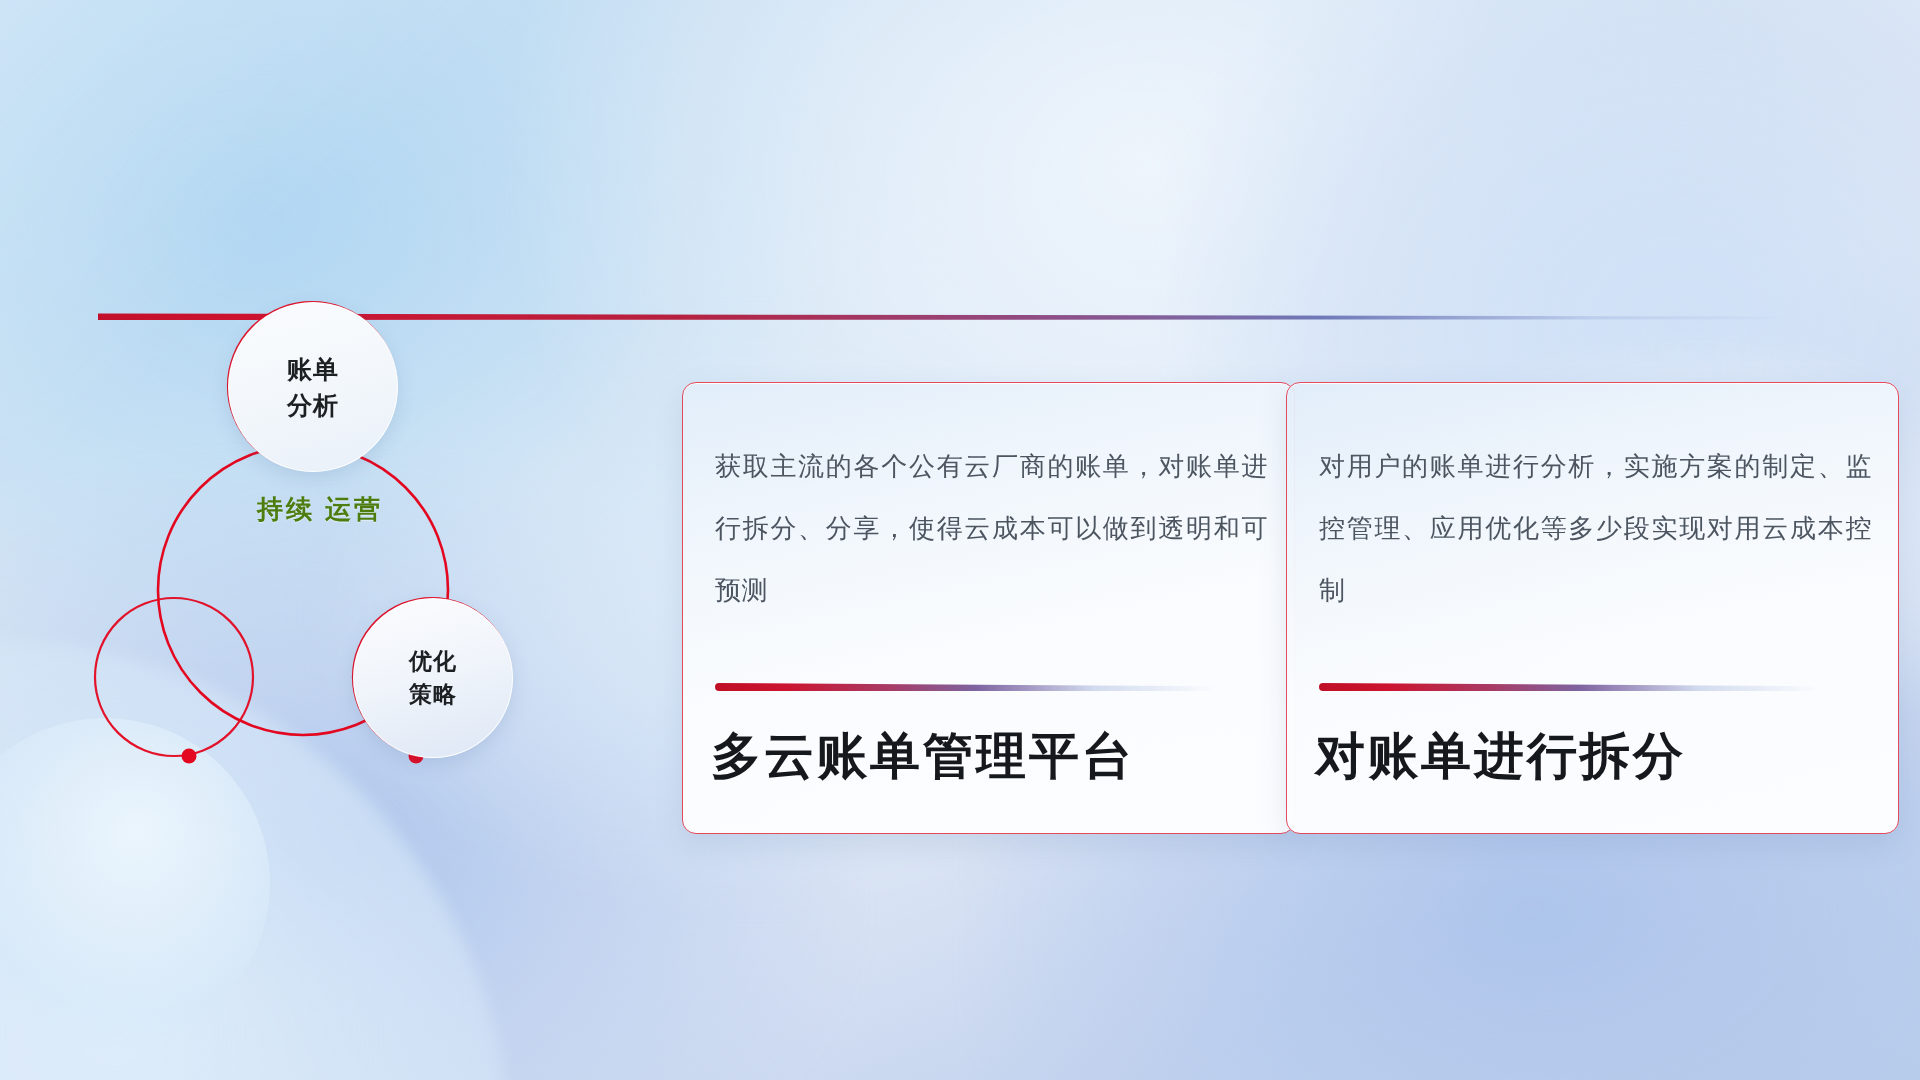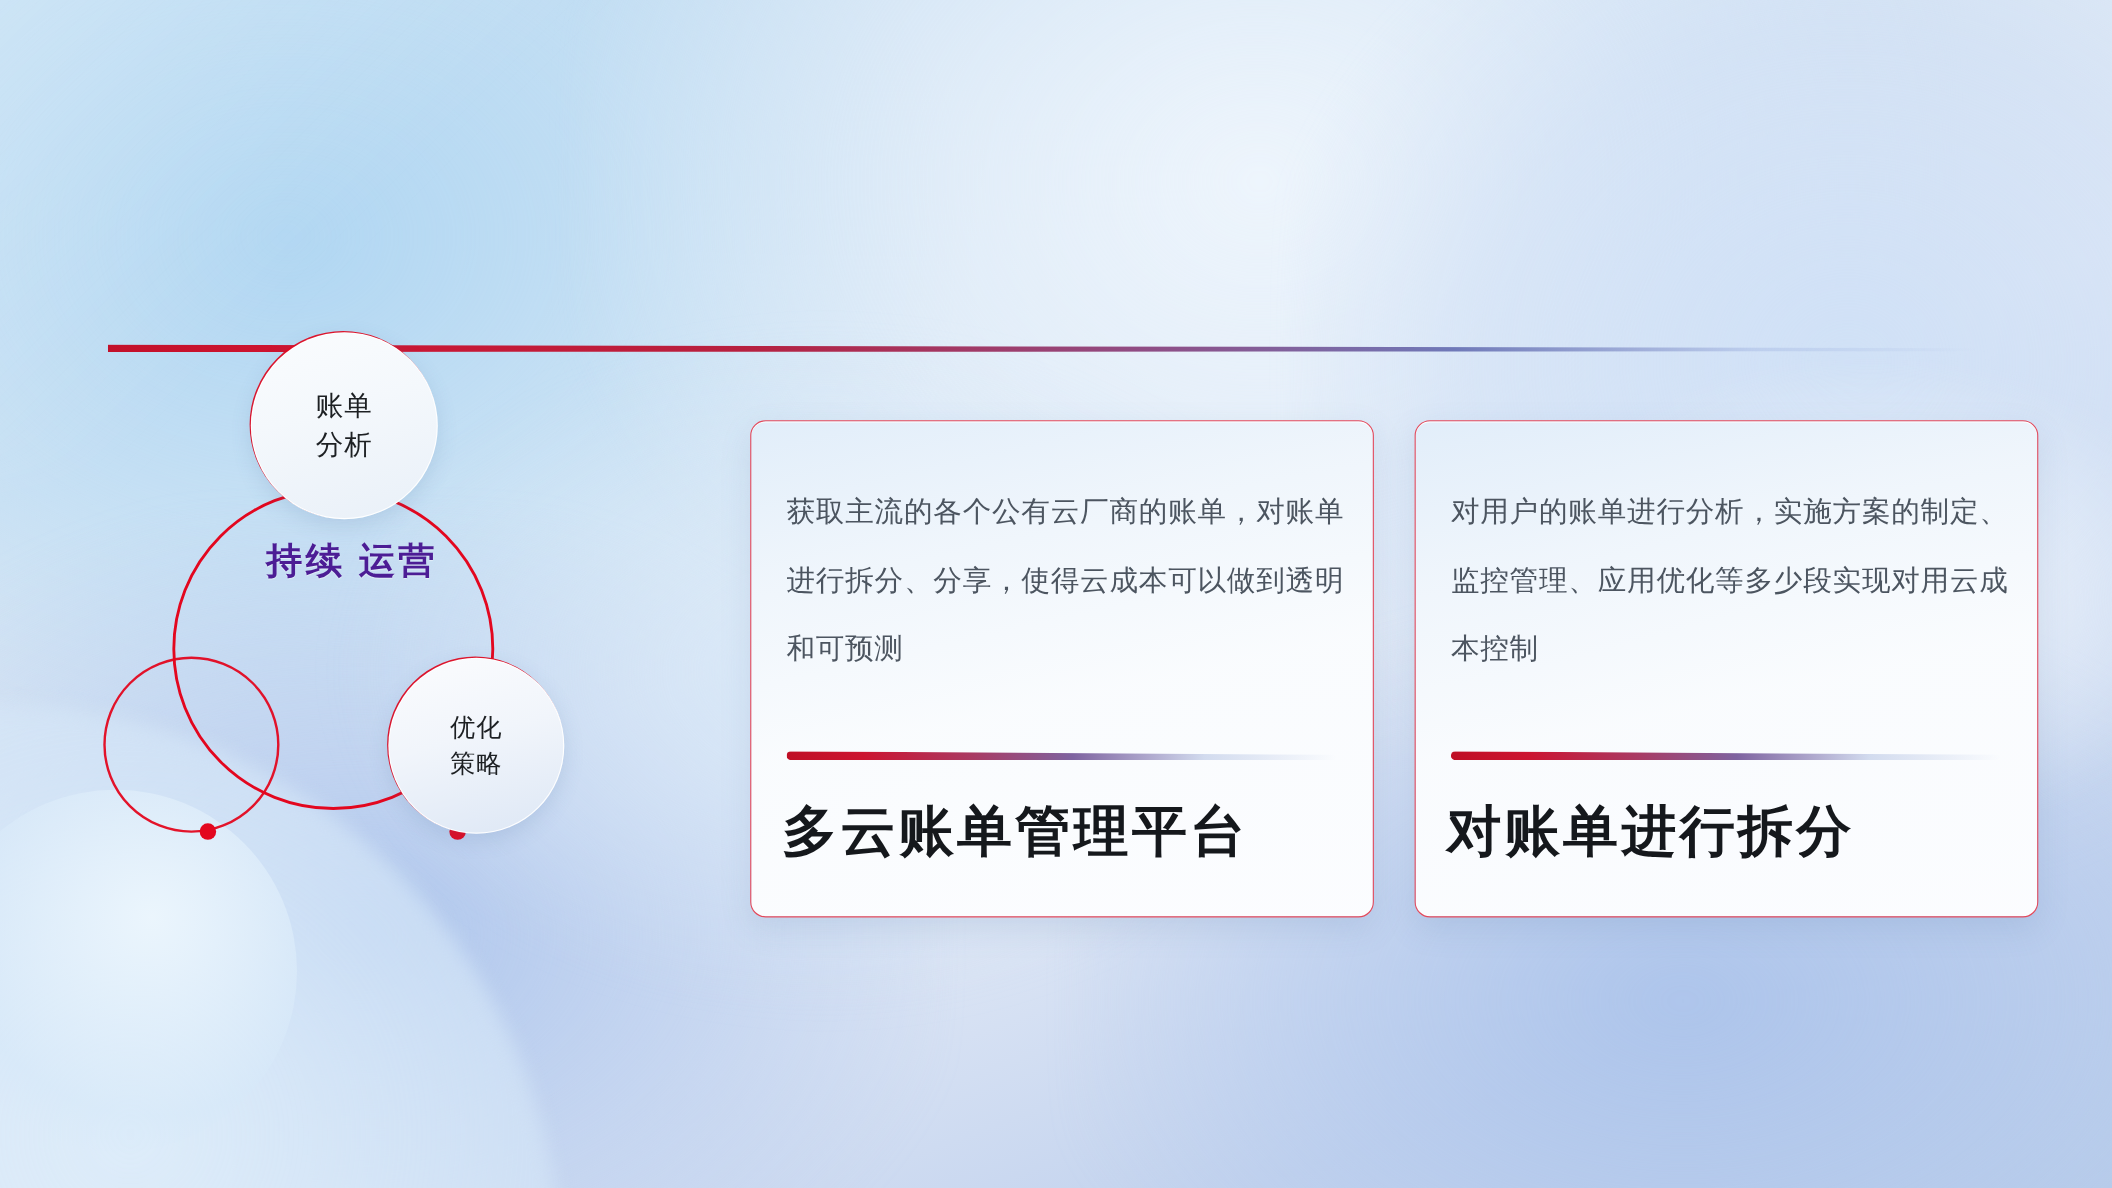--- a/index.html
+++ b/index.html
@@ -88,52 +88,53 @@
     clip-path:polygon(0% 18%,100% 56%,100% 92%,0% 100%);
   }
 
   
   .diagram{position:absolute;left:85px;top:290px;width:460px;height:490px;}
   .diagram svg{position:absolute;left:0;top:0;}
 
   .node{
     position:absolute;border-radius:50%;
     display:flex;flex-direction:column;align-items:center;justify-content:center;
-    color:#1d2023;font-weight:400;letter-spacing:1px;
+    color:#1d2023;font-weight:700;letter-spacing:1px;
     box-shadow:0 6px 18px rgba(80,110,160,.17);
     border:1px solid rgba(255,255,255,.95);
   }
   .node span{display:block;}
   .node-top{
     left:143px;top:12px;width:168px;height:168px;font-size:25px;line-height:36px;
     background:linear-gradient(165deg,#fafcfe 0%,#f4f8fc 42%,#e9f0f8 100%);
   }
   .node-bl{
     left:10px;top:308px;width:158px;height:158px;font-size:23px;line-height:33px;
     background:linear-gradient(165deg,#fbfcfe 0%,#f1f5fb 45%,#dde7f5 100%);
   }
   .node-br{
     left:268px;top:308px;width:158px;height:158px;font-size:23px;line-height:33px;
     background:linear-gradient(165deg,#fbfcfe 0%,#f1f5fb 45%,#dde7f5 100%);
   }
   .center-label{
     position:absolute;left:150px;top:196px;width:170px;
-    text-align:center;color:#4c1d95;font-weight:800;
-    font-size:33px;line-height:47px;letter-spacing:3px;
+    text-align:center;color:#4d7c0f;font-weight:800;
+    font-size:26px;line-height:47px;letter-spacing:3px;
     text-shadow:0 1px 1px rgba(255,255,255,.5);
   }
 
   
   .card{
     position:absolute;top:382px;width:565px;height:450px;
     border-radius:14px;
     border:1.6px solid #e34a5c;
     background:linear-gradient(168deg,rgba(226,238,250,.94) 0%,rgba(240,246,252,.96) 26%,rgba(250,252,254,.98) 55%,rgba(252,253,255,.99) 100%);
     box-shadow:0 10px 28px rgba(90,120,170,.15),inset 0 1px 0 rgba(255,255,255,.9);
     overflow:hidden;
+    padding-left:46px;
   }
   .card-1{left:682px;}
   .card-2{left:1286px;}
   .card-body{
     position:absolute;left:32px;right:26px;top:52px;
     color:#4c5560;font-size:26px;line-height:62px;letter-spacing:.6px;
     font-family:"DejaVu Sans","Liberation Sans",sans-serif;
     text-align:justify;
   }
   .card-rule{

